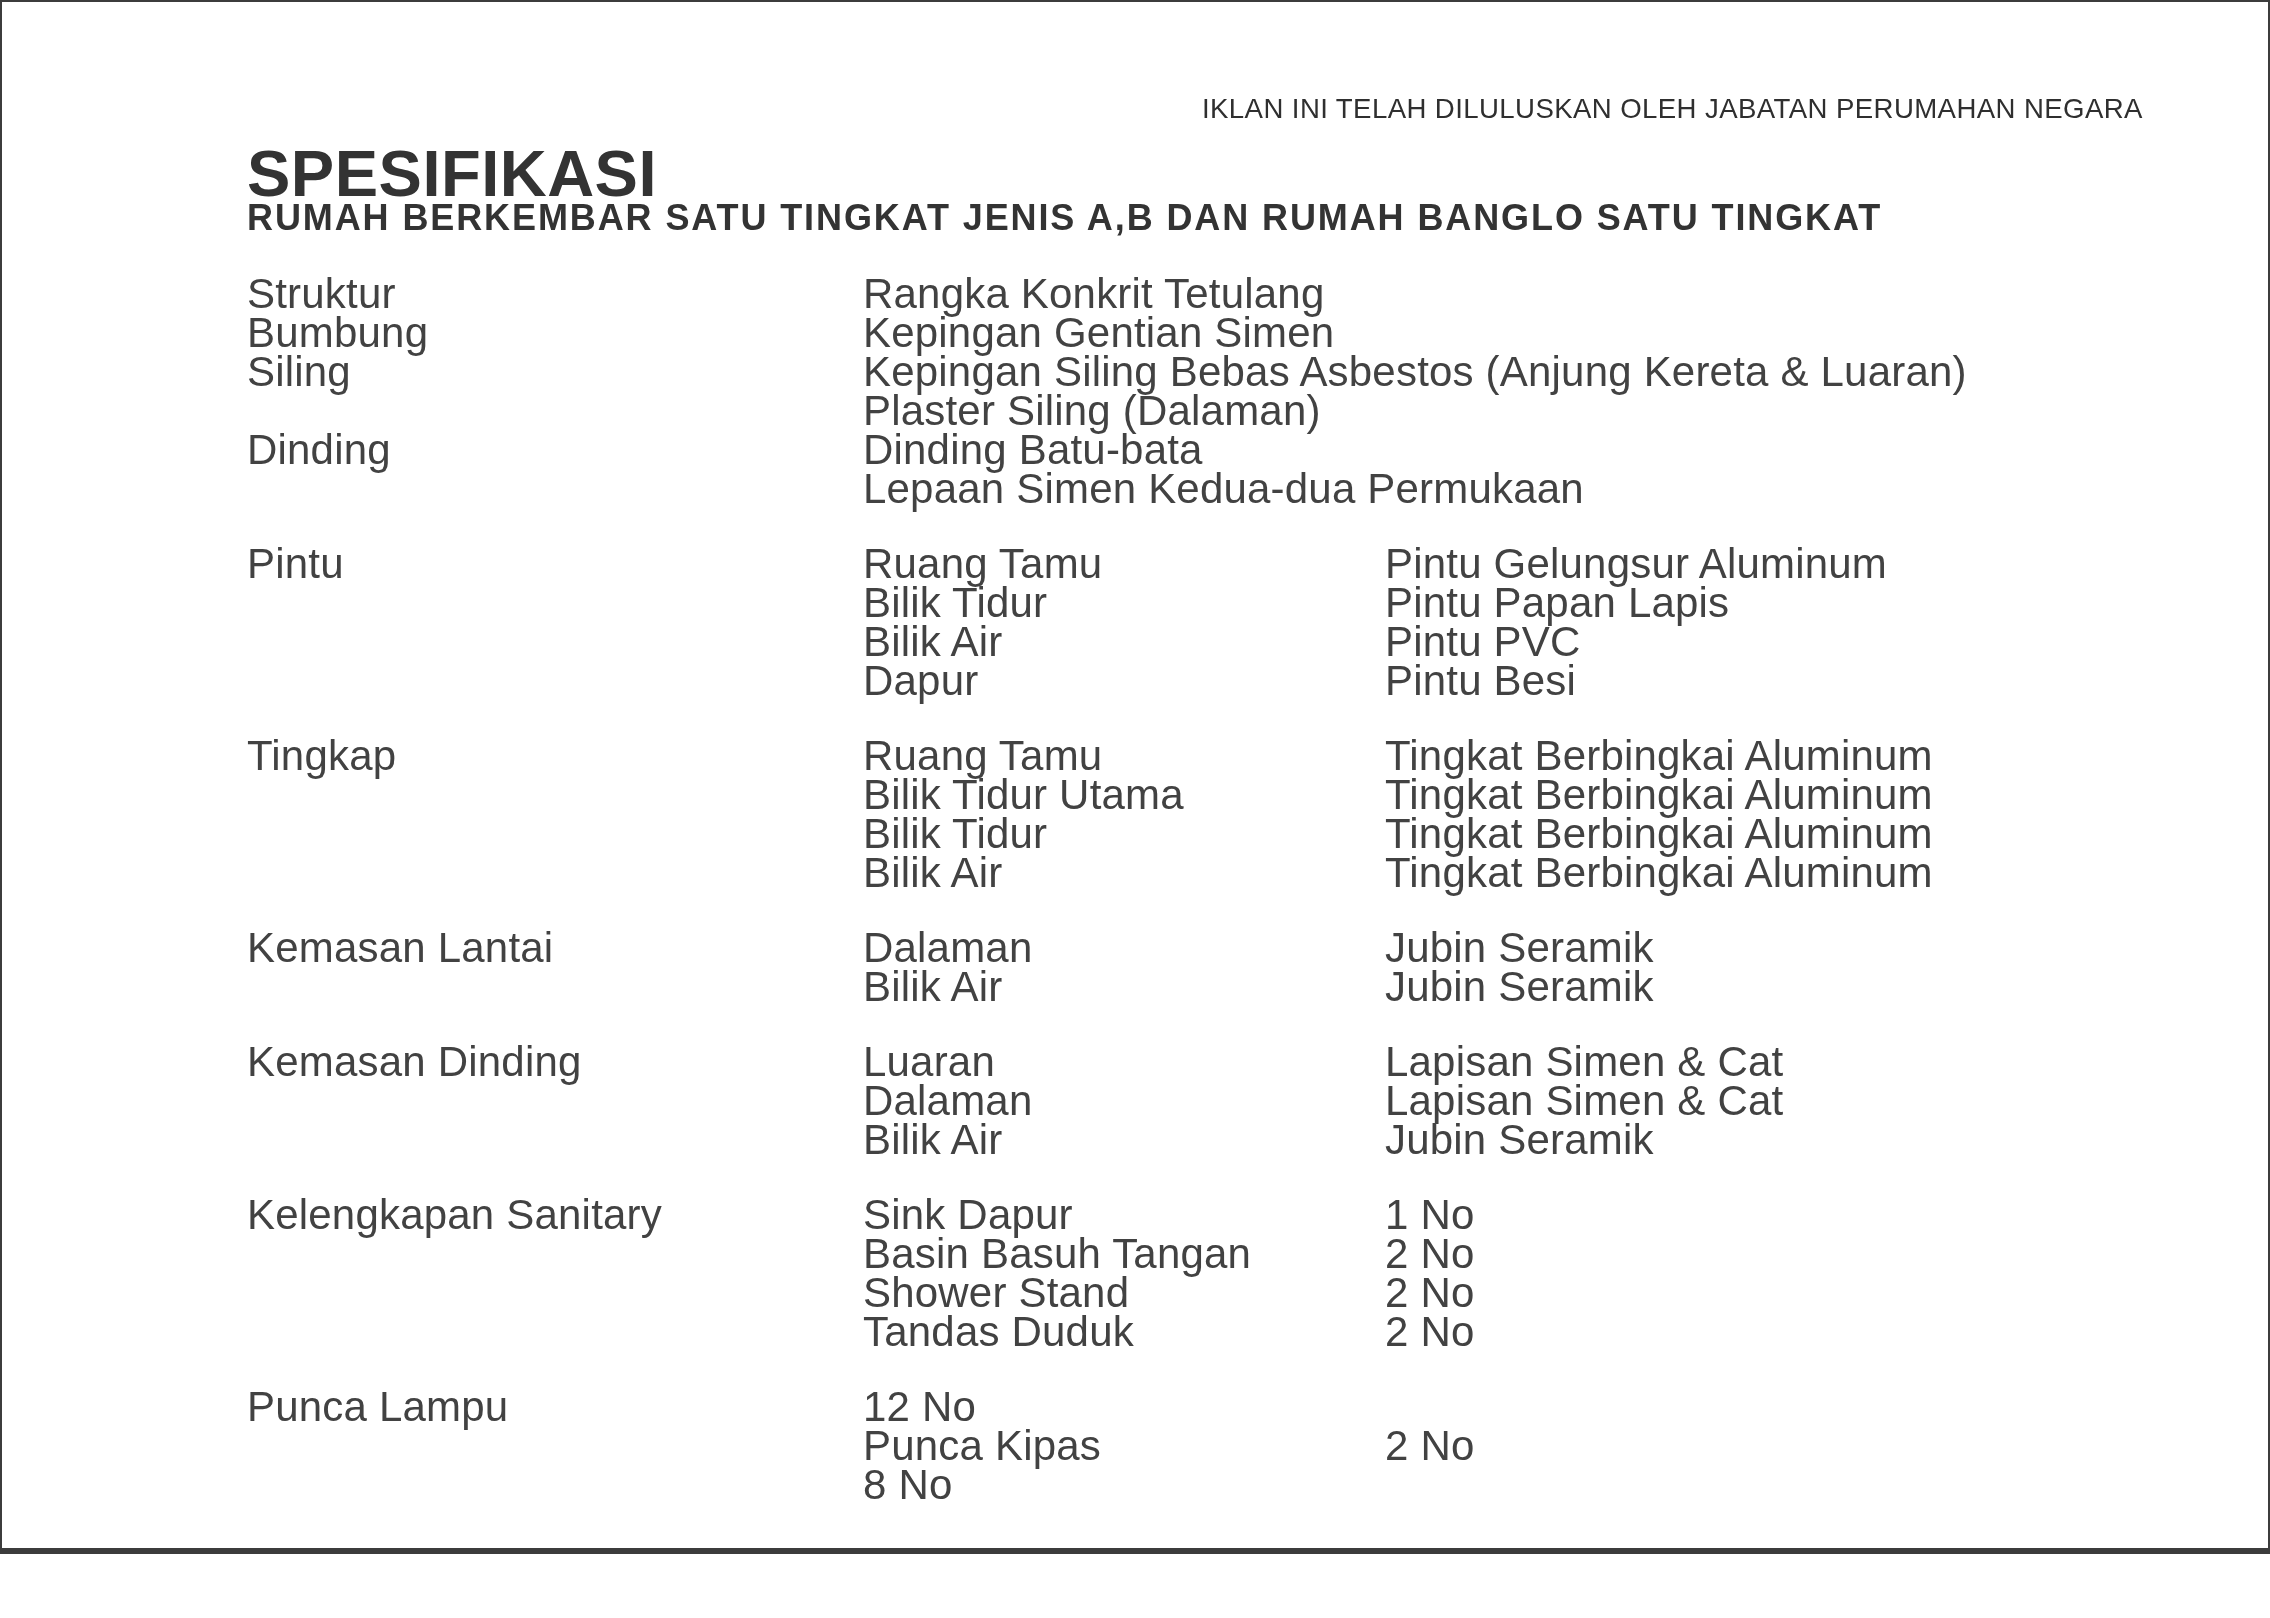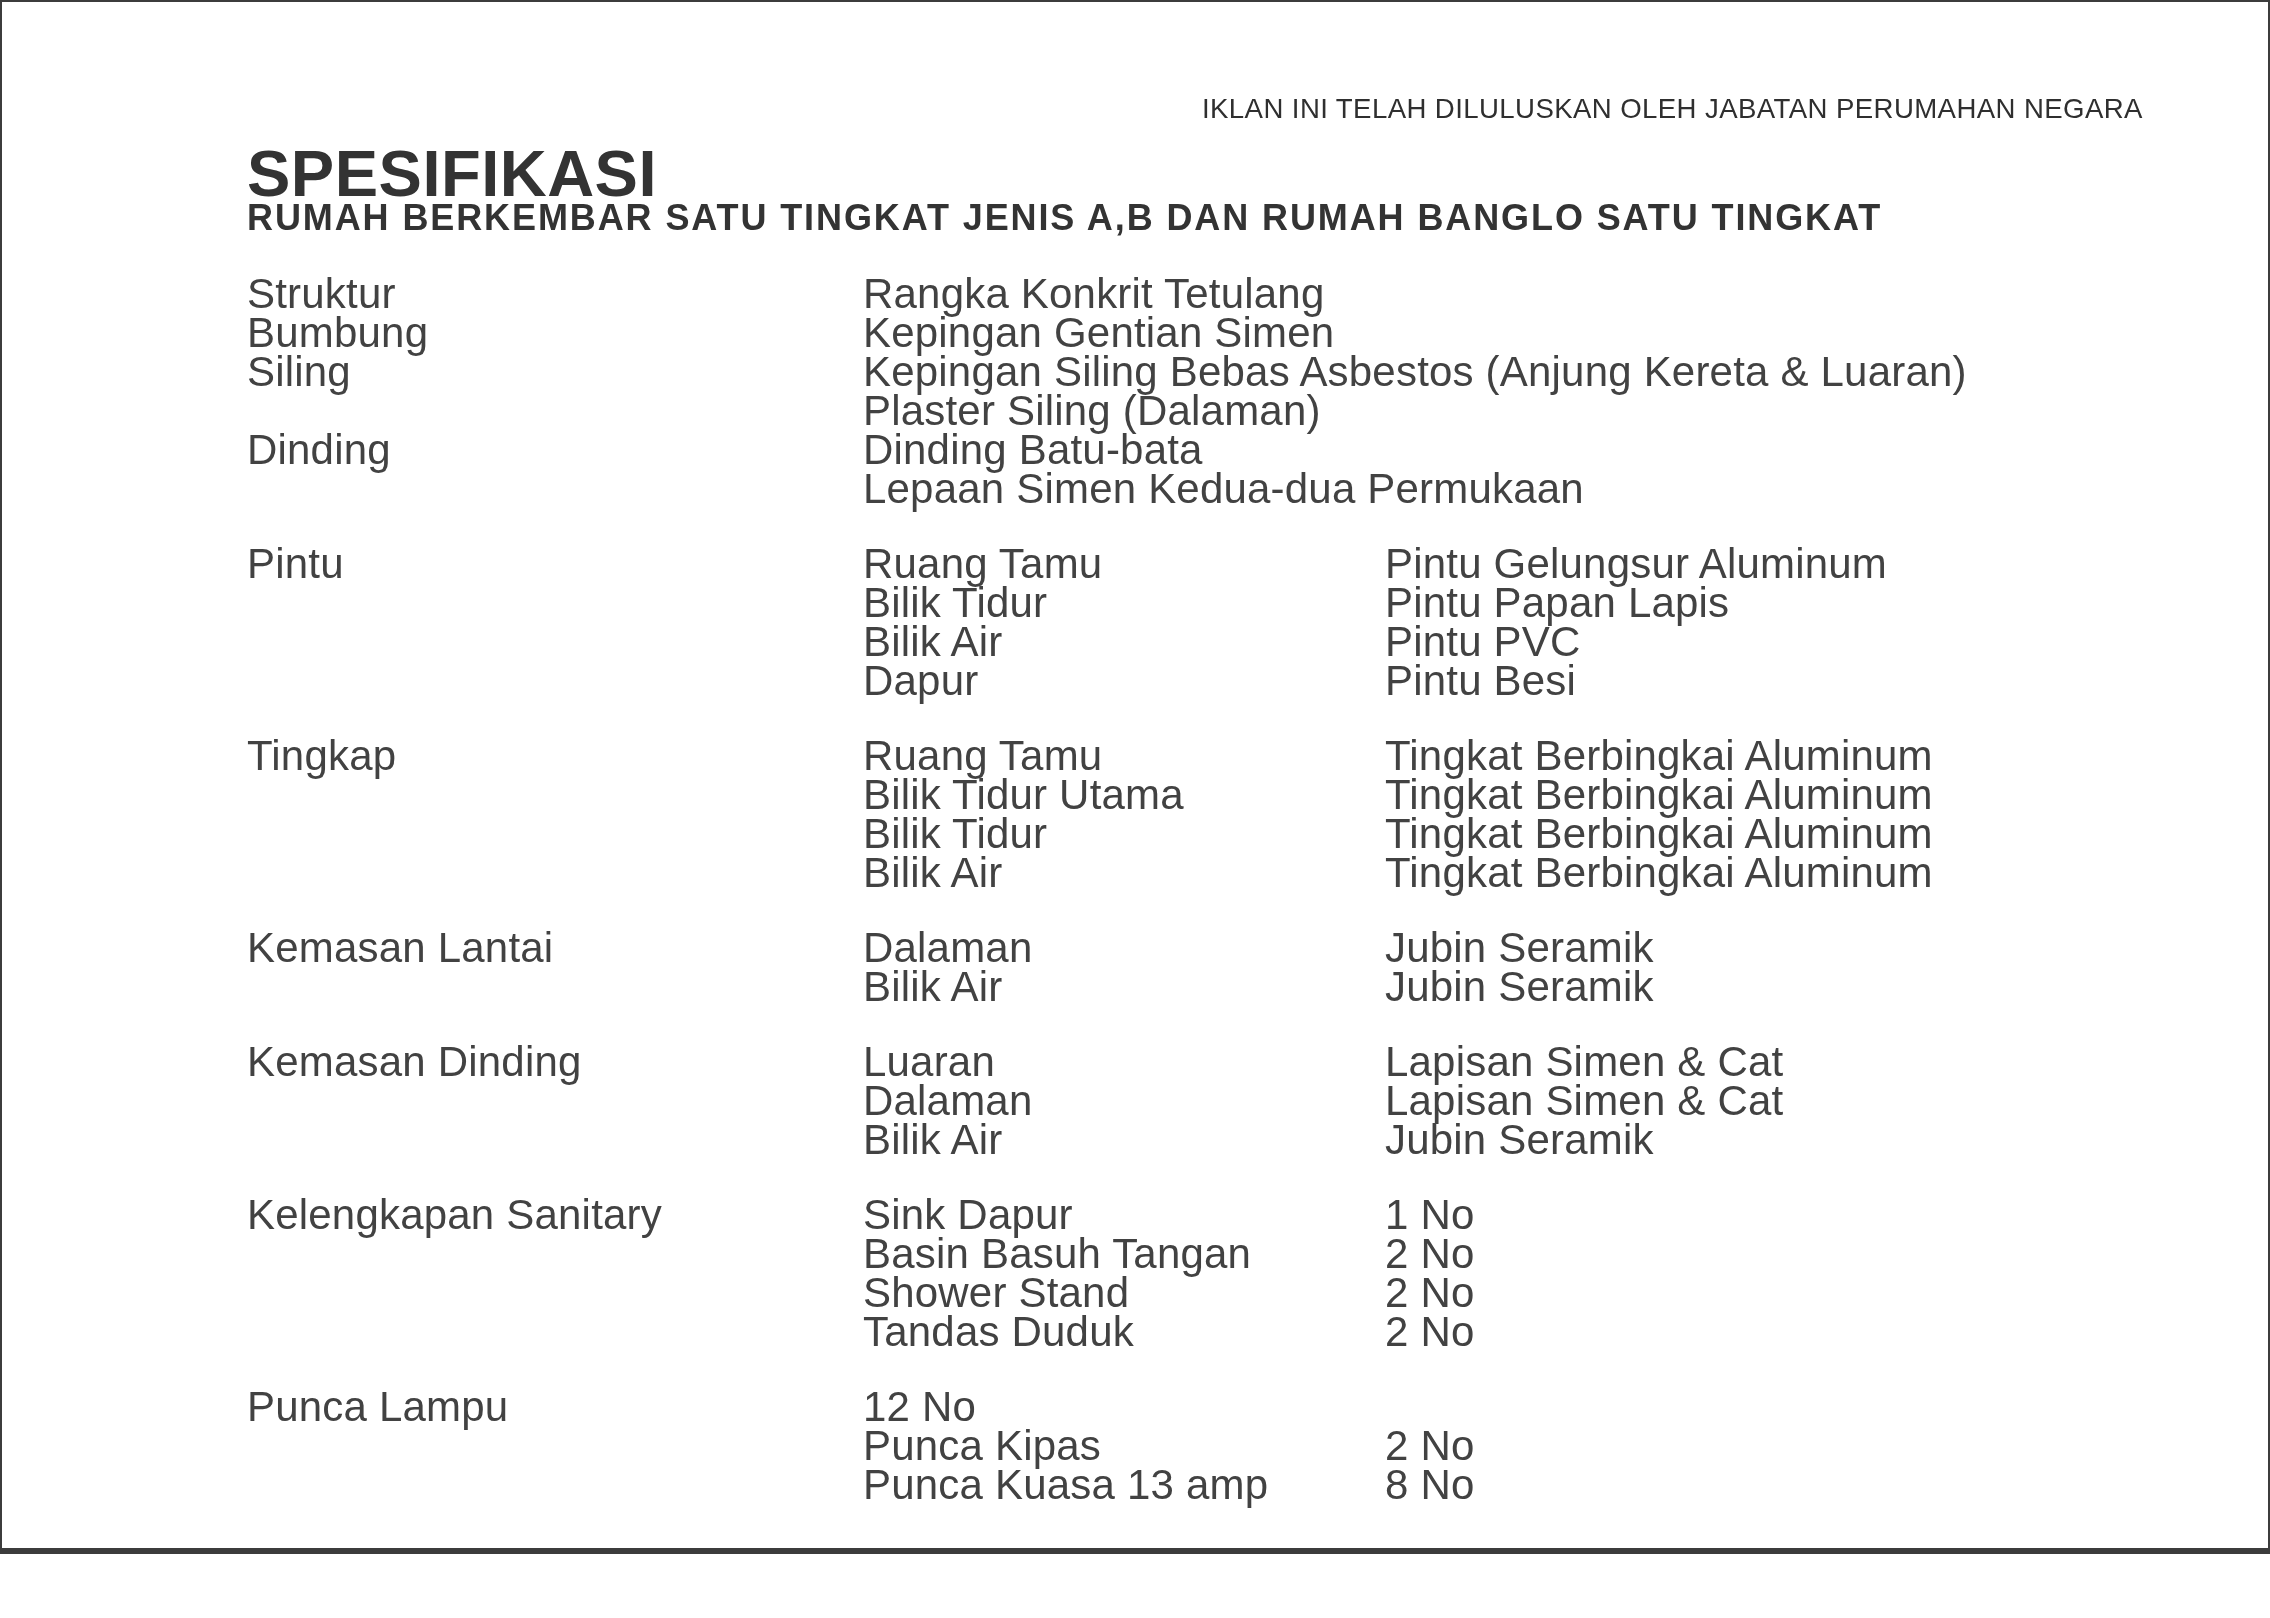--- a/index.html
+++ b/index.html
@@ -218,19 +218,18 @@
           <span class="spec-item">Punca Lampu</span>
           <span class="spec-value">12 No</span>
         </div>
         <div class="spec-row">
           <span class="spec-label"></span>
           <span class="spec-item">Punca Kipas</span>
           <span class="spec-value">2 No</span>
         </div>
         <div class="spec-row">
           <span class="spec-label"></span>
-          <span class="spec-item">Punca Kuasa 13 amp</span>
           <span class="spec-value">8 No</span>
         </div>
       </div>
     </div>
 </div>
 
 
 </body></html>

